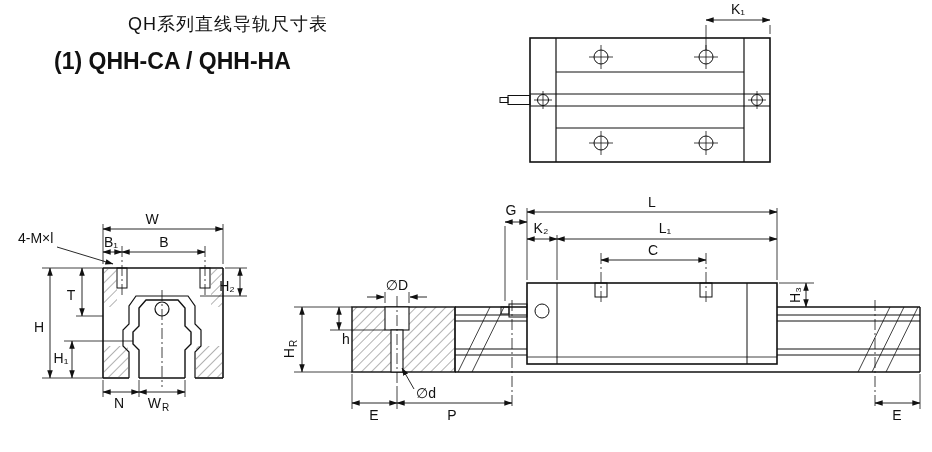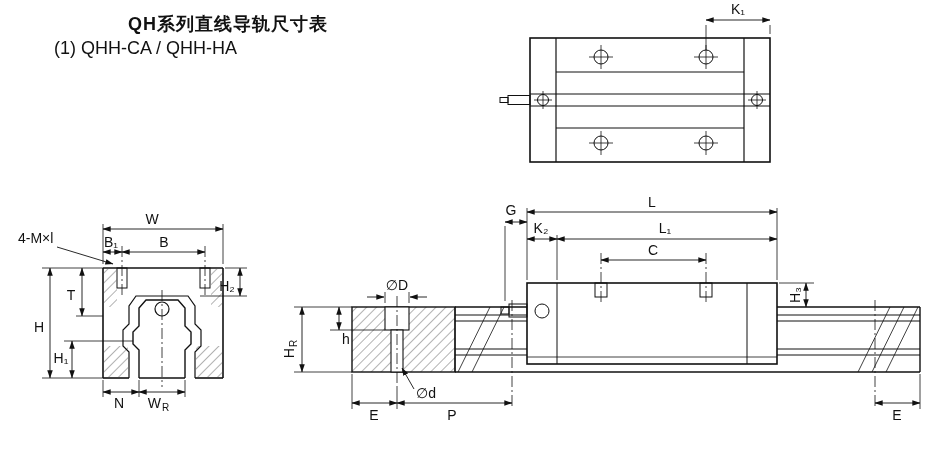--- a/index.html
+++ b/index.html
@@ -1,19 +1,19 @@
 <!DOCTYPE html>
 <html><head>
 <meta charset="utf-8">
 <style>
   html,body{margin:0;padding:0}
   body{width:932px;height:452px;background:#ffffff;position:relative;overflow:hidden;
        font-family:"Liberation Sans",sans-serif;color:#111}
-  .title{position:absolute;left:128px;top:12px;font-size:18px;font-weight:bold;letter-spacing:1px;white-space:nowrap}
-  .subtitle{position:absolute;left:54px;top:38px;font-size:18px;font-weight:normal;white-space:nowrap}
+  .title{position:absolute;left:128px;top:12px;font-size:18px;font-weight:normal;letter-spacing:1px;white-space:nowrap}
+  .subtitle{position:absolute;left:54px;top:48px;font-size:23px;font-weight:bold;white-space:nowrap}
   svg{position:absolute;left:0;top:0}
   .o16{stroke:#111;stroke-width:1.6;fill:none}
   .o14{stroke:#111;stroke-width:1.4;fill:none}
   .o12{stroke:#111;stroke-width:1.2;fill:none}
   .o10{stroke:#111;stroke-width:1;fill:none}
   .ext{stroke:#111;stroke-width:.8;fill:none}
   .cl{stroke:#111;stroke-width:.8;fill:none;stroke-dasharray:11 3 2 3}
   .dim{stroke:#111;stroke-width:.9;fill:none;marker-start:url(#arr);marker-end:url(#arr)}
   .lead{stroke:#111;stroke-width:.9;fill:none;marker-end:url(#arr)}
   .dimtxt{font-size:14px;fill:#111}

